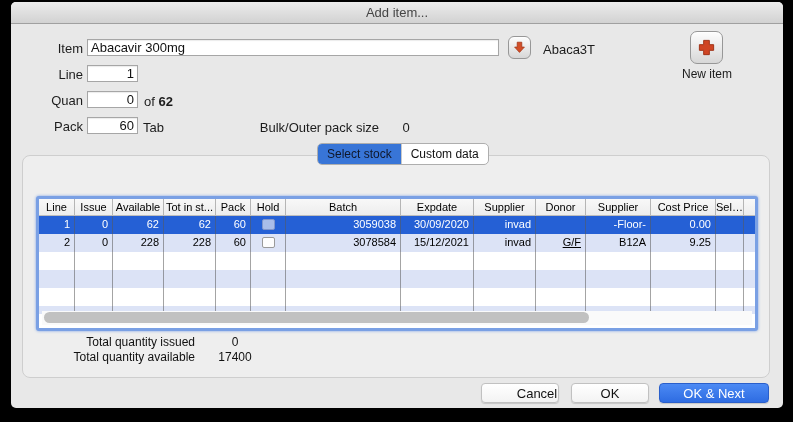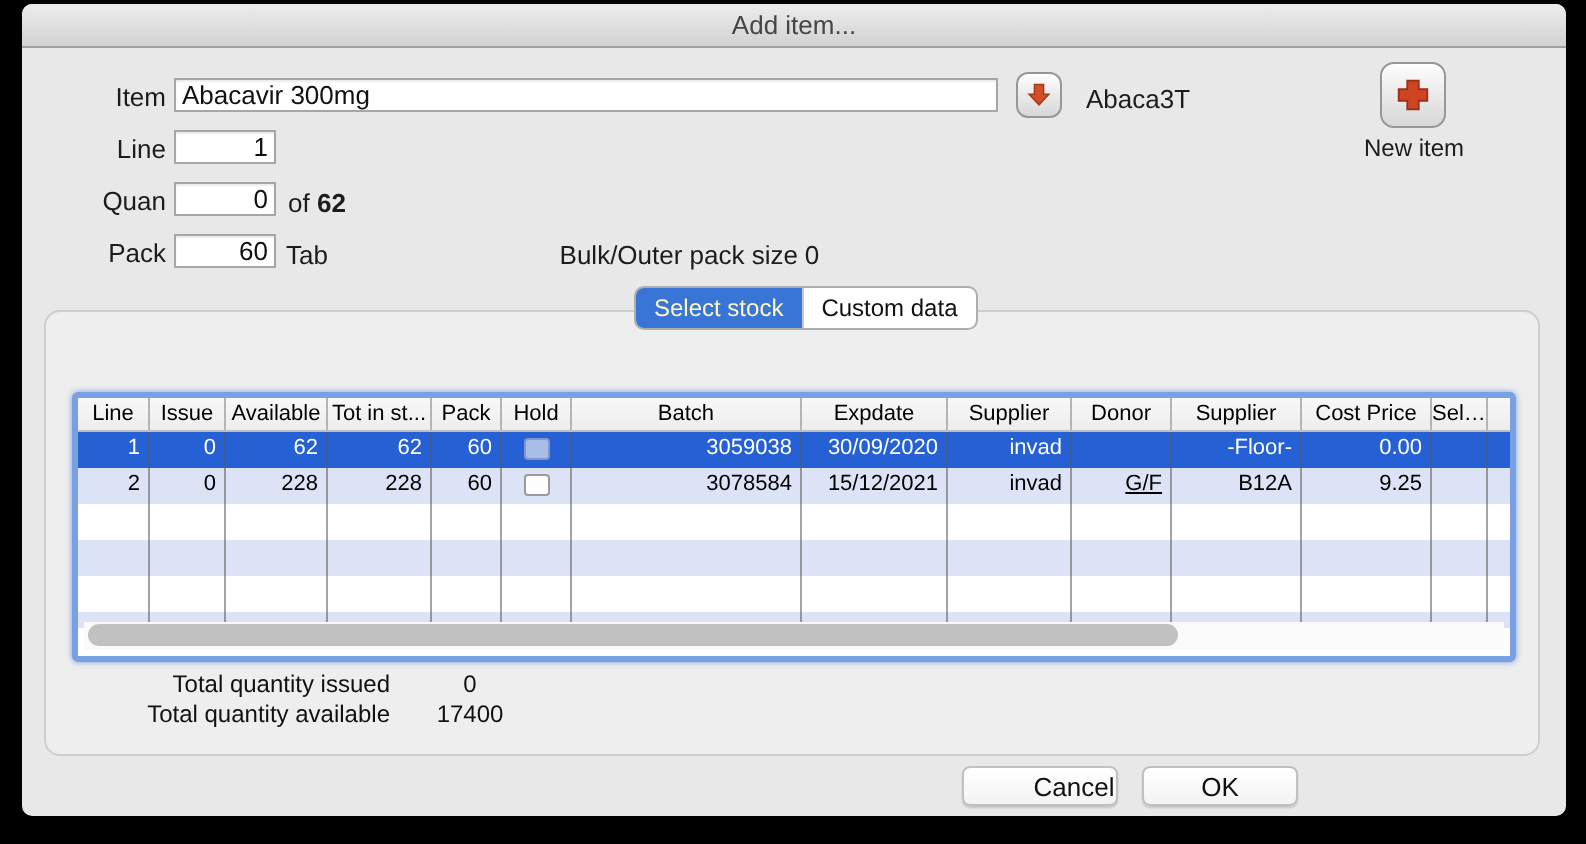--- a/index.html
+++ b/index.html
@@ -23,21 +23,21 @@
     border: 1px solid #979797; border-radius: 6px; display: flex;
     align-items: center; justify-content: center; cursor: default;
     box-shadow: inset 0 1px 0 rgba(255,255,255,0.7); }
 
   #tabbar { position: absolute; left: 306px; top: 118px; height: 22px; display: flex;
     background: #fff; border: 1px solid #aeaeae; border-radius: 5px; overflow: hidden;
     z-index: 3; }
   .tab { min-width: 74px; padding: 0 9px; font-size: 12px; line-height: 20px;
     text-align: center; color: #111; border-right: 1px solid #c9c9c9; }
   .tab:last-child { border-right: none; border-radius: 10px; }
-  .tab.sel { background: var(--tabsel); color: #fef9c3; }
+  .tab.sel { background: var(--tabsel); color: #0f172a; }
 
   #panel { position: absolute; left: 11px; top: 130px; width: 748px; height: 223px;
     background: #eeeeee; border: 1px solid #cecece; border-radius: 8px; }
 
   #tablewrap { position: absolute; left: 25px; top: 171px; width: 722px; height: 135px;
     background: #fff; border: 3px solid var(--ring); border-radius: 3px;
     box-shadow: 0 0 3px var(--ring); overflow: hidden; }
   #thead { display: flex; height: 17px; background: linear-gradient(#f8f8f8,#ededed);
     border-bottom: 1px solid #bdbdbd; }
   .hcell { font-size: 11px; line-height: 16px; text-align: center; color: #000;
@@ -109,21 +109,21 @@
     <div class="lbl ralign" style="left:0;top:40px;width:72px">Line</div>
     <input class="inp num" style="left: 76px; top: 40px; width: 51px;" value="1">
 
     <div class="lbl ralign" style="left:0;top:66px;width:72px">Quan</div>
     <input class="inp num" style="left: 76px; top: 66px; width: 51px;" value="0">
     <div class="lbl" style="left:133px;top:67px"><span>of</span>&nbsp;<span class="bold">62</span></div>
 
     <div class="lbl ralign" style="left:0;top:92px;width:72px">Pack</div>
     <input class="inp num" style="left: 76px; top: 92px; width: 51px;" value="60">
     <div class="lbl" style="left:132px;top:93px">Tab</div>
-    <div class="lbl ralign" style="left:212px;top:93px;width:176px">Bulk/Outer pack size</div>
+    <div class="lbl ralign" style="left:192px;top:93px;width:176px">Bulk/Outer pack size</div>
     <div class="lbl" style="left:386px;top:93px;width:18px;text-align:center">0</div>
 
     <div id="tabbar">
         <div class="tab sel">Select stock</div>
         <div class="tab">Custom data</div>
       </div>
     <div id="panel"></div>
 
     <div id="tablewrap">
       <div id="thead">
@@ -252,15 +252,16 @@
         </div>
         <div class="totline">
           <div class="totlbl">Total quantity available</div>
           <div class="totval">17400</div>
         </div>
       </div>
 
     <div id="btnrow">
         <button class="btn" style="left: 470px; width: 78px; padding-left: 34px;">Cancel</button>
         <button class="btn" style="left: 560px; width: 78px;">OK</button>
+        <button class="btn primary" style="left: 648px; width: 110px;">OK &amp; Next</button>
       </div>
   </div>
 </div>
 
 </body></html>

